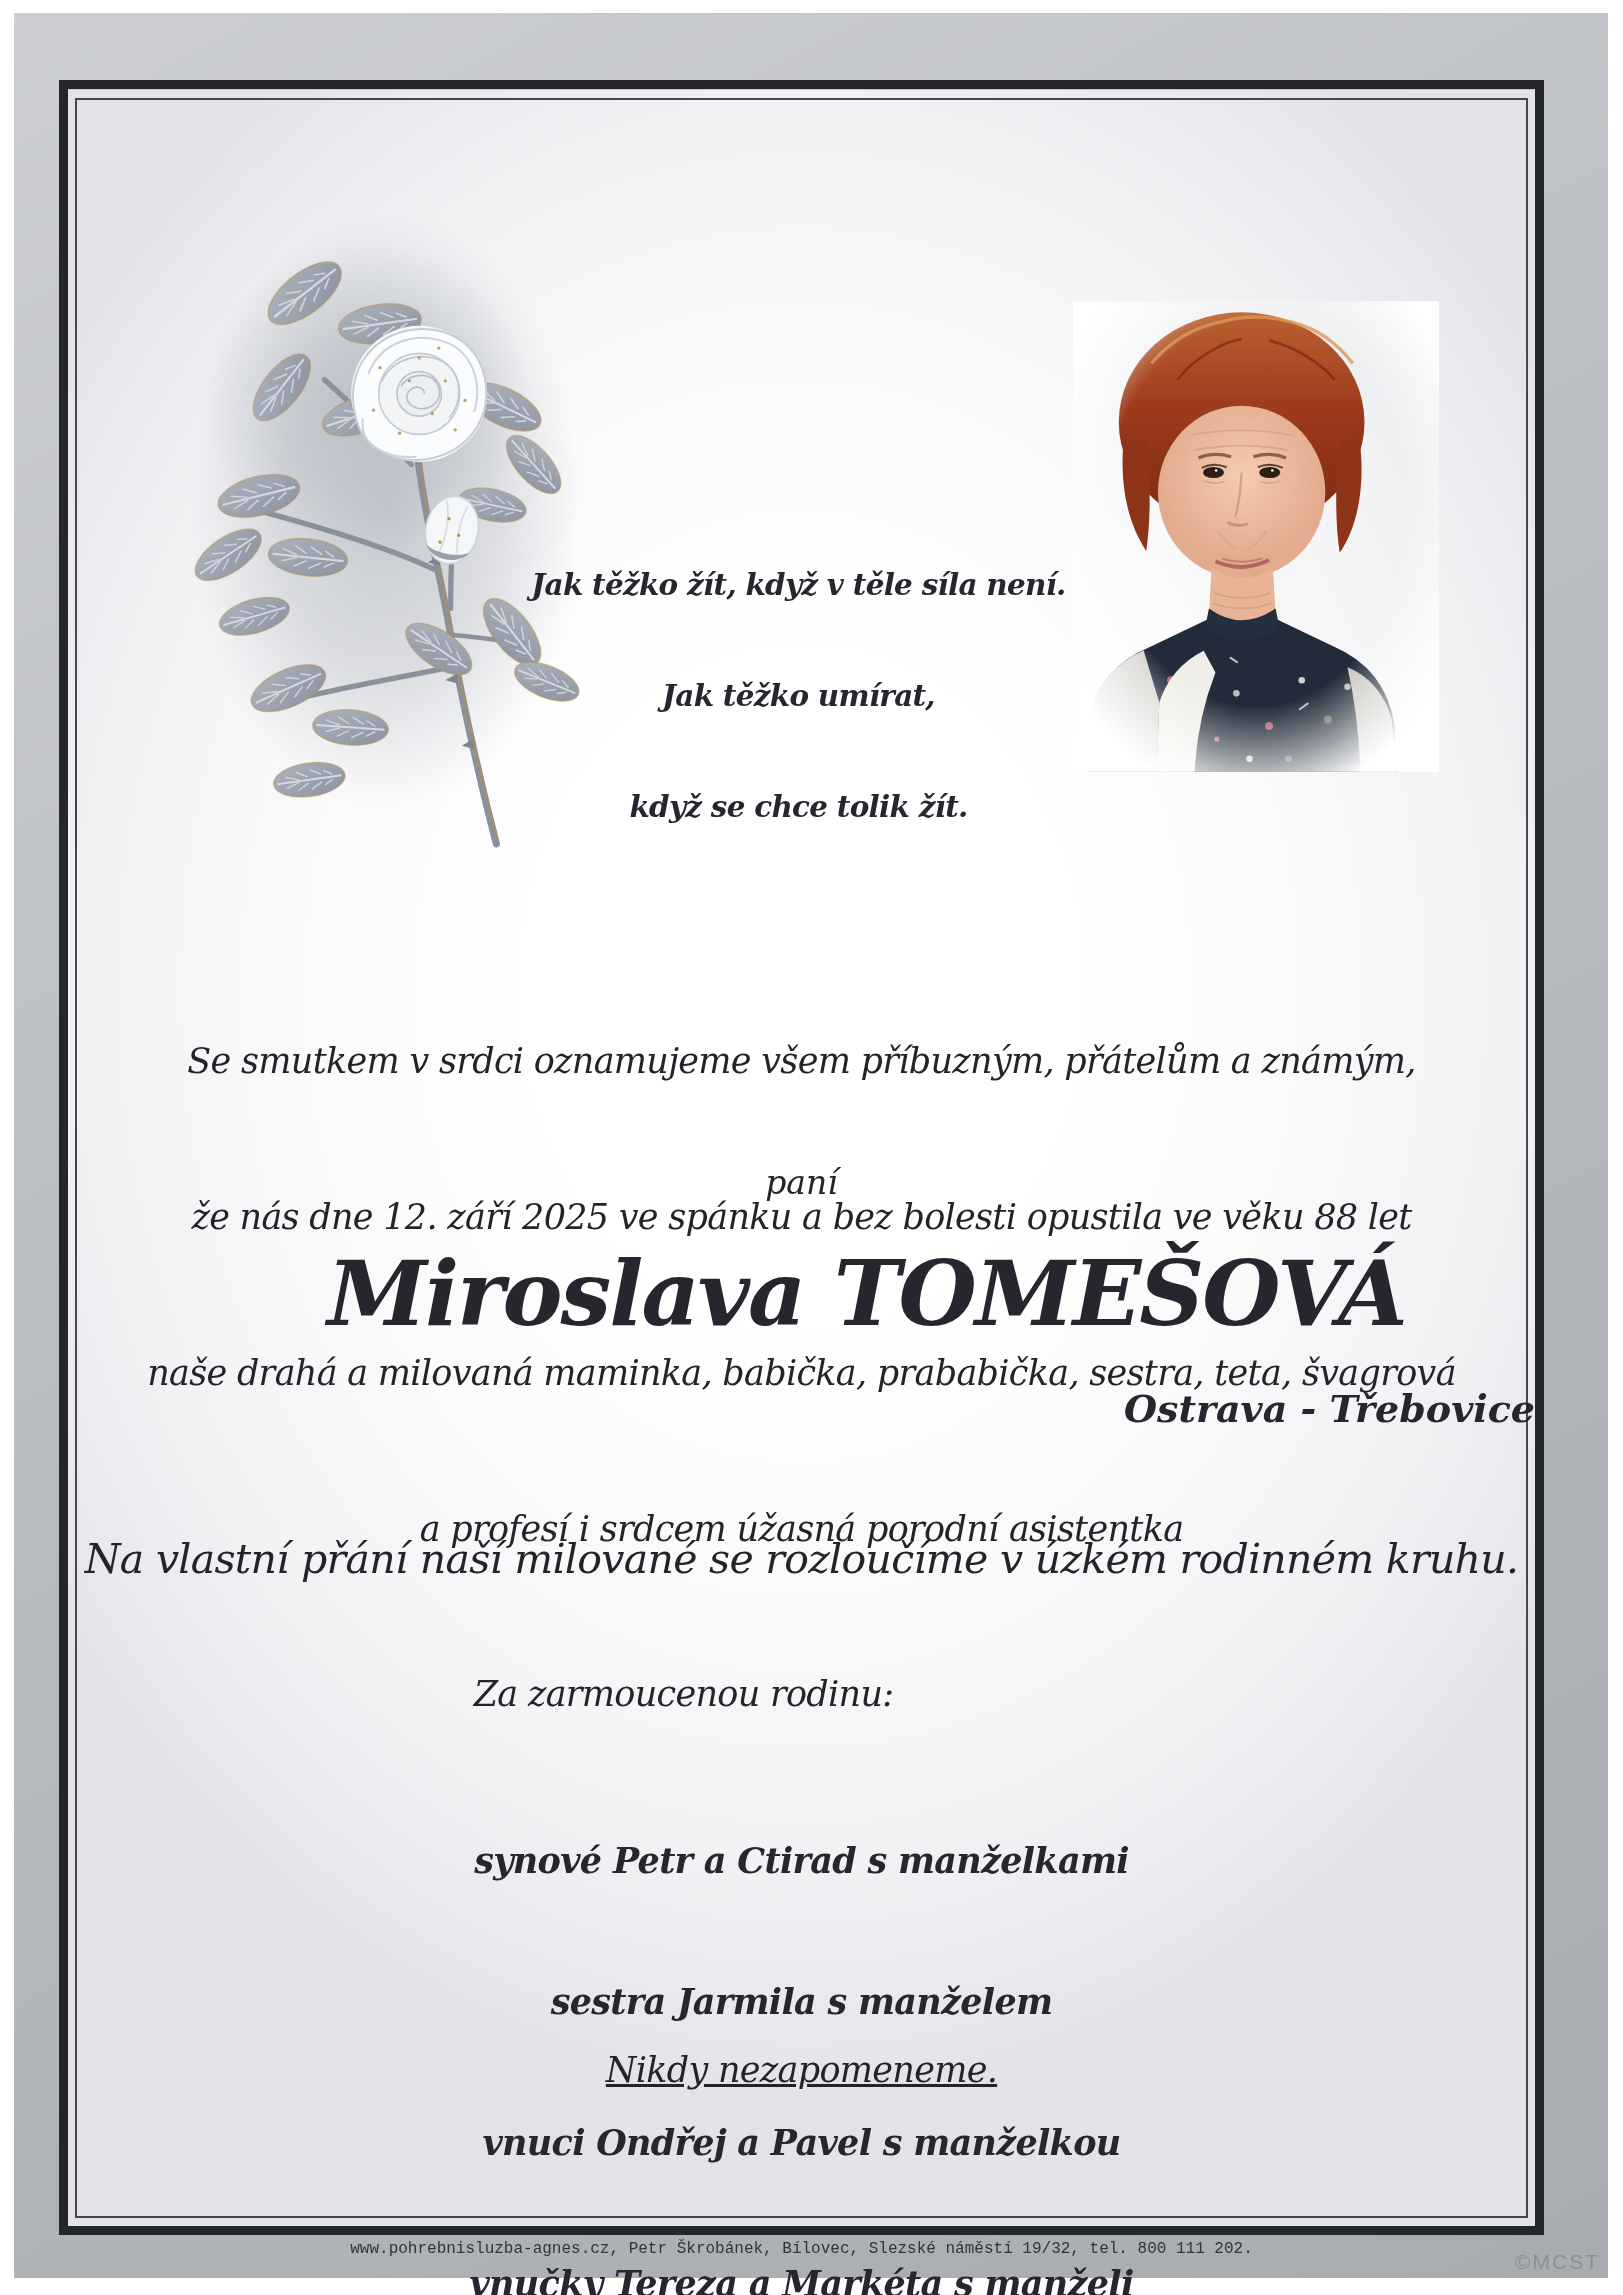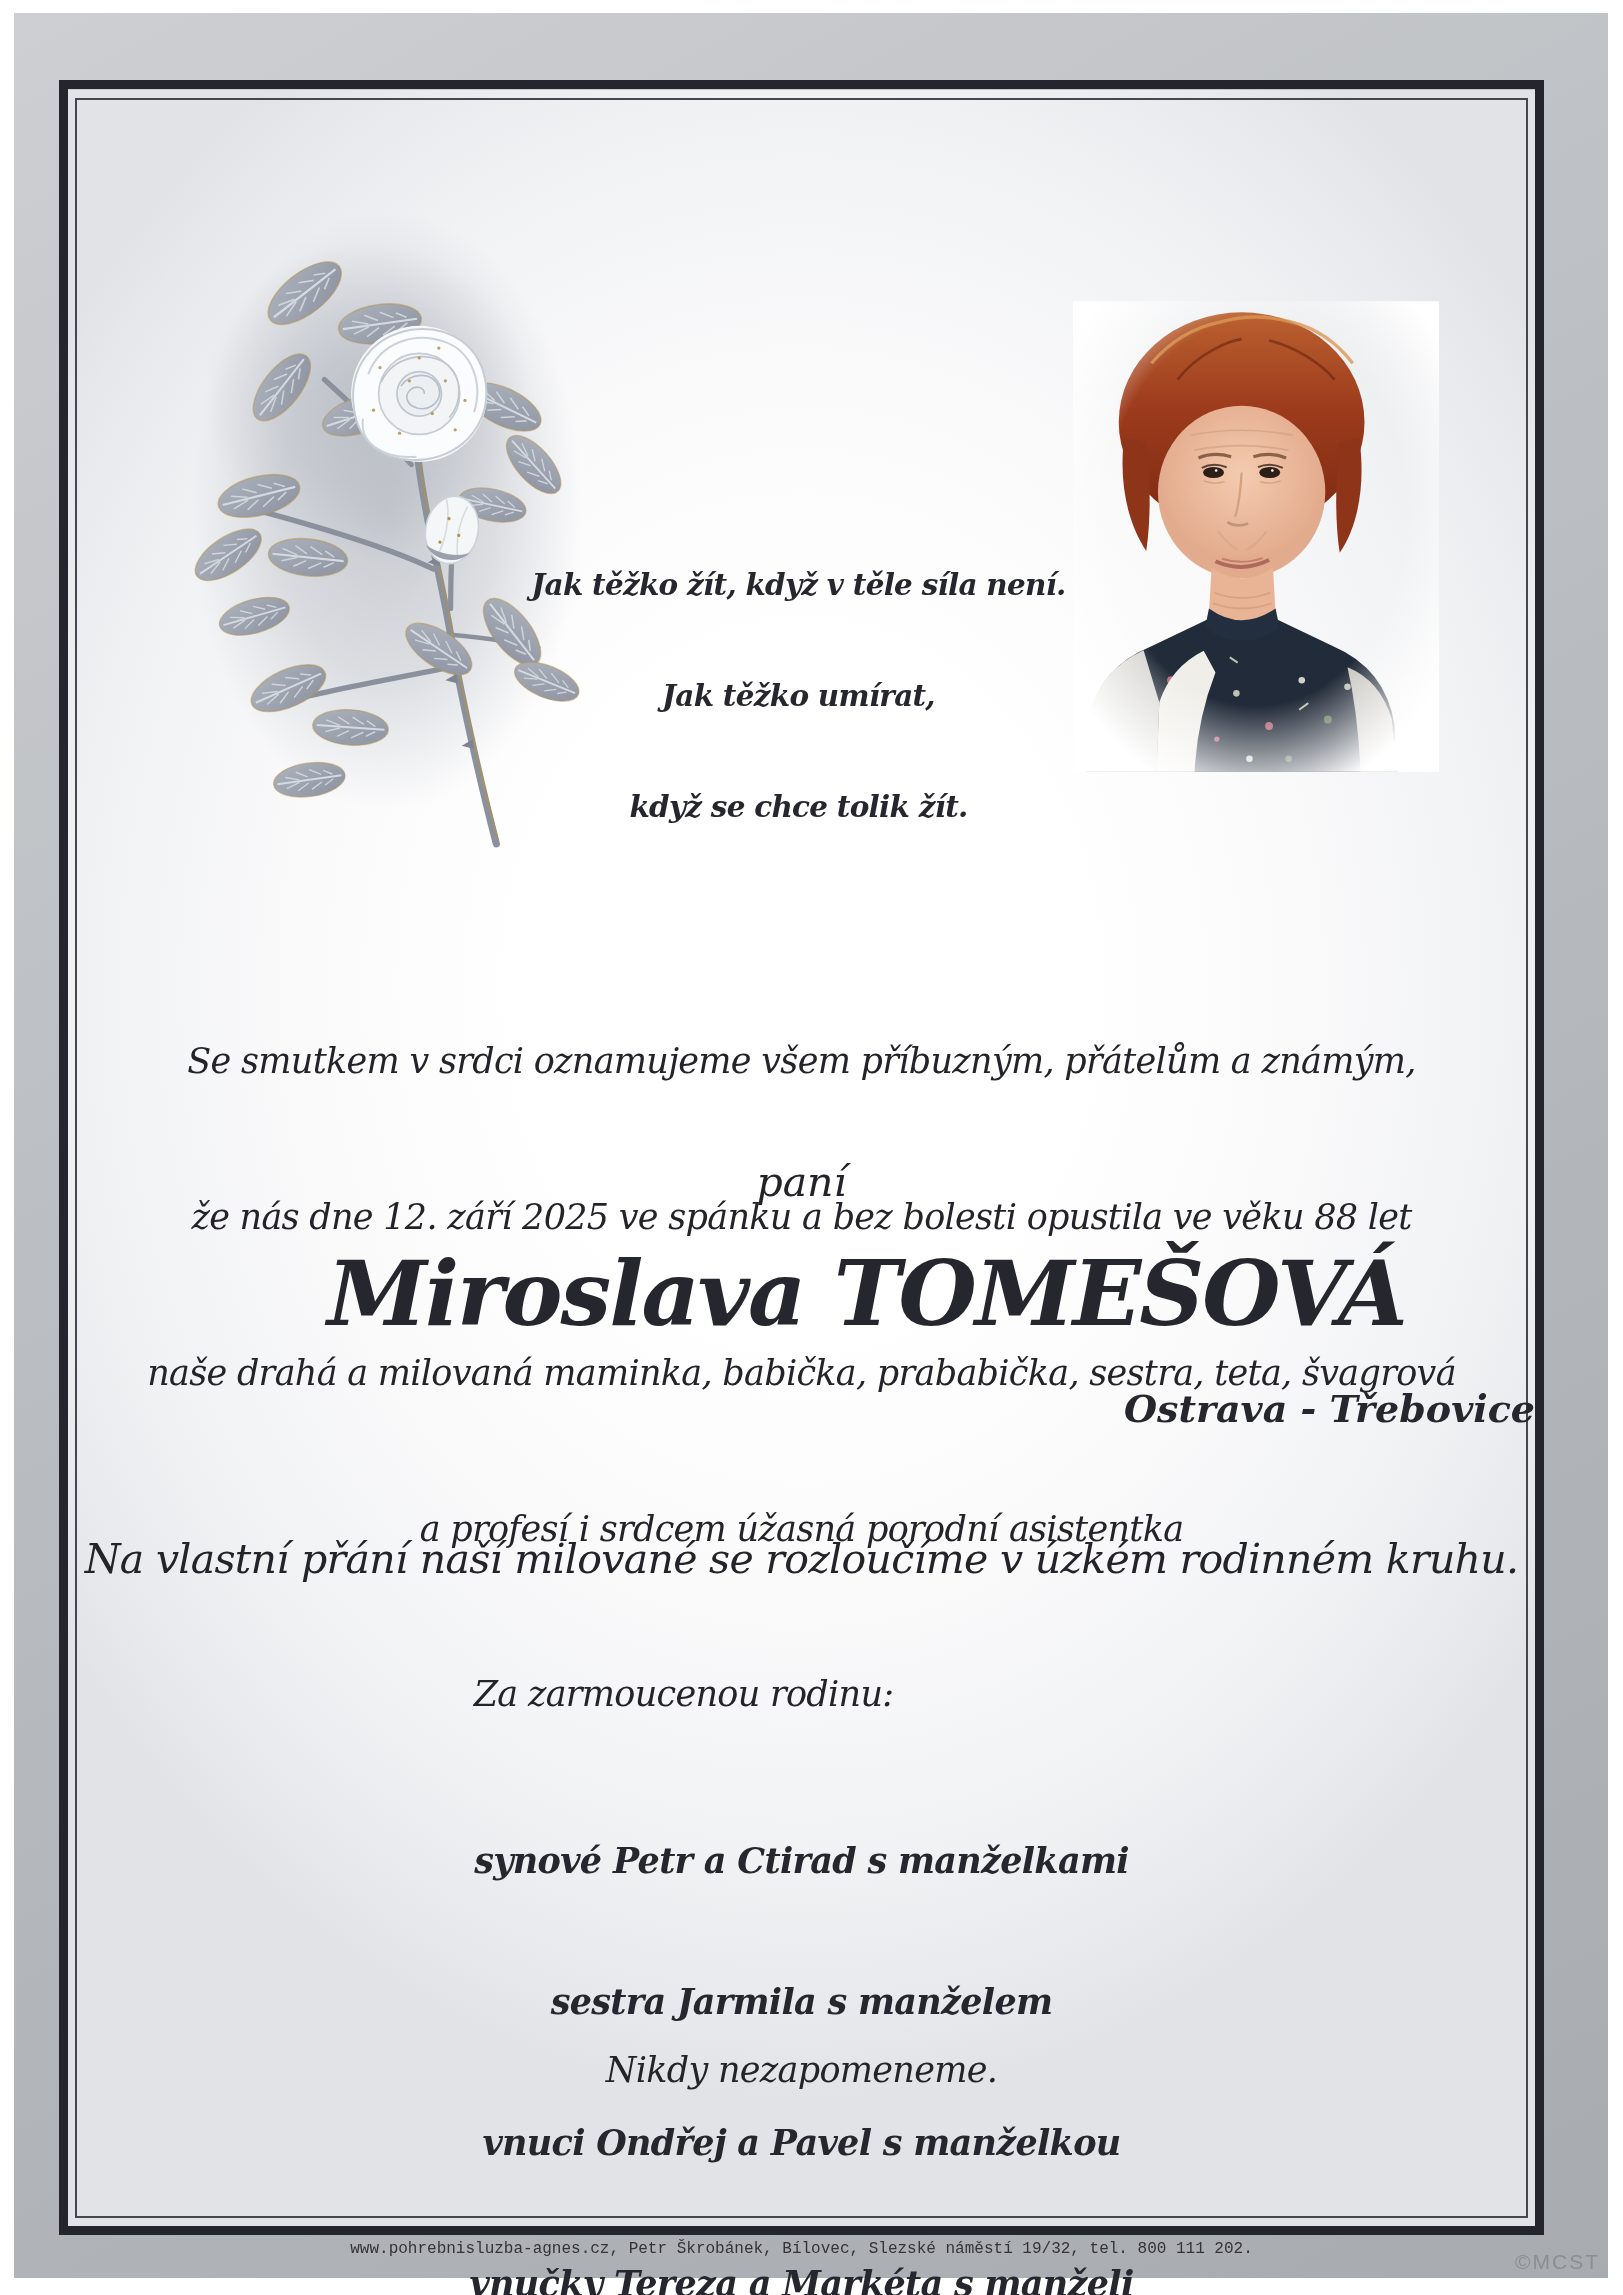--- a/index.html
+++ b/index.html
@@ -16,34 +16,34 @@
         border:2px solid #46464e;box-sizing:border-box;}
   
   .rose{position:absolute;left:190px;top:216px;width:393px;height:654px;}
   .portrait{position:absolute;left:1073px;top:301px;width:366px;height:471px;}
   
   .txt{position:absolute;text-align:center;white-space:pre;}
   .quote{left:406px;top:492px;width:785px;font-size:29.4px;line-height:37px;
          font-weight:bold;font-style:italic;letter-spacing:-0.7px;color:#26262e;}
   .announce{left:68px;top:931px;width:1467px;font-size:35px;line-height:52px;
          font-style:italic;letter-spacing:-0.7px;color:#232329;}
-  .honorific{left:68px;top:1163px;width:1467px;font-size:41px;line-height:39px;
+  .honorific{left:68px;top:1163px;width:1467px;font-size:33px;line-height:39px;
          font-style:italic;color:#232329;}
   .deceased-name{left:68px;top:1238px;width:1597px;font-size:90px;line-height:111px;
          font-weight:bold;font-style:italic;letter-spacing:-2px;color:#26262e;}
   .residence{left:68px;top:1385px;width:1467px;font-size:38px;line-height:48px;
          font-weight:bold;font-style:italic;color:#26262e;text-align:right;}
   .farewell{left:68px;top:1536px;width:1467px;font-size:41px;line-height:46px;
          font-style:italic;letter-spacing:-0.7px;color:#232329;}
   .family-heading{left:68px;top:1671px;width:1231px;font-size:35px;line-height:46px;
          font-style:italic;letter-spacing:-0.7px;color:#232329;}
   .family-list{left:68px;top:1743px;width:1467px;font-size:35px;line-height:47px;
          font-weight:bold;font-style:italic;letter-spacing:-0.7px;color:#26262e;}
   .closing{left:68px;top:2047px;width:1467px;font-size:35px;line-height:46px;
-         font-style:italic;letter-spacing:-0.7px;color:#232329;}
+         font-style:italic;letter-spacing:-0.7px;color:#232329;text-decoration:underline;}
   .footer{left:68px;top:2239px;width:1467px;font-size:16px;line-height:21px;
          font-family:Liberation Mono, monospace;color:#33343a;}
   .watermark{left:1515px;top:2252px;width:105px;text-align:left;font-size:21px;line-height:19.6px;
          font-family:"Liberation Sans", sans-serif;letter-spacing:2px;color:rgba(134,138,145,0.85);}
 </style>
 </head>
 <body>
 
 <div class="page">
 

